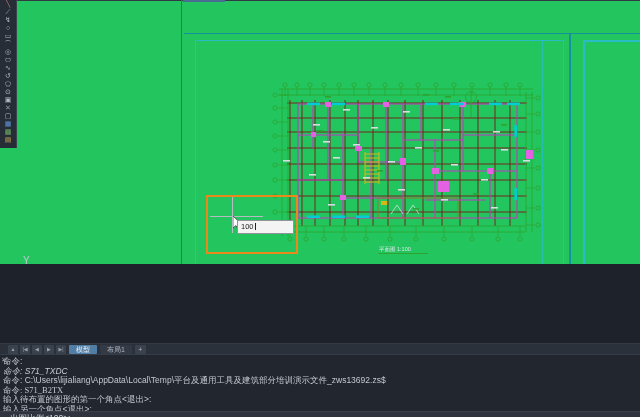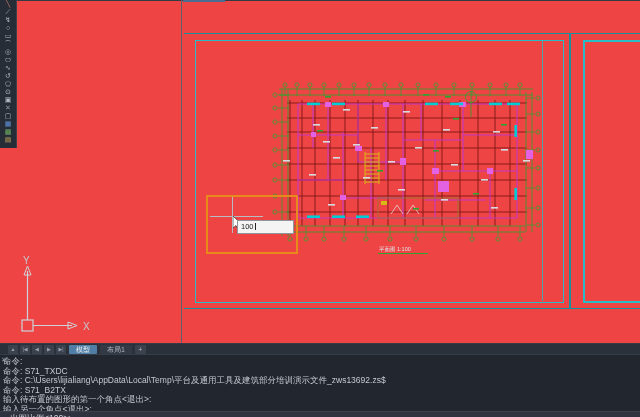--- a/index.html
+++ b/index.html
@@ -1,21 +1,21 @@
 <!DOCTYPE html>
 <html><head>
 <meta charset="utf-8">
 <style>
   html,body{margin:0;padding:0;background:#14181f;}
   .app{position:relative;width:640px;height:417px;overflow:hidden;background:#1e232b;
        font-family:"Liberation Sans",sans-serif;-webkit-font-smoothing:antialiased;}
   .abs{position:absolute;}
 
   
-  .canvas{left:0;top:0;width:640px;height:343px;background:#ef4444;overflow:hidden;}
+  .canvas{left:0;top:0;width:640px;height:264px;background:#22c55e;overflow:hidden;}
   .top-edge{left:0;top:0;width:640px;height:1px;background:#323a46;}
   .top-accent{left:183px;top:0;width:42px;height:2px;background:#4a6d94;}
 
   
   .toolbar{left:0;top:0;width:16px;height:148px;background:#272d37;border-right:1px solid #3a414c;}
   .tb-icon{width:16px;height:8px;font-size:7px;line-height:8px;text-align:center;color:#b2b9c3;cursor:default;}
 
   .divider{left:181px;top:0;width:1px;height:343px;background:#5a616c;}
 
   
@@ -347,23 +347,23 @@
     <div class="nav-btn">▶|</div>
     <div class="tab active">模型</div>
     <div class="tab inactive">布局1</div>
     <div class="add-btn">+</div>
   </div>
 
   <div class="abs cmd">
     <div class="cmd-close">✕</div>
     <div id="cmd-lines">
         <div class="cmd-line" style="top: 2px;">命令:</div>
-        <div class="cmd-line" style="top: 11.6px;">命令: S71_TXDC</div>
+        <div class="cmd-line" style="top: 11.6px; font-style: italic;">命令: S71_TXDC</div>
         <div class="cmd-line" style="top: 21.2px;">命令: C:\Users\lijialiang\AppData\Local\Temp\平台及通用工具及建筑部分培训演示文件_zws13692.zs$</div>
-        <div class="cmd-line" style="top: 30.8px;">命令: S71_B2TX</div>
+        <div class="cmd-line" style="top: 30.8px; font-family: Liberation Serif, serif;">命令: S71_B2TX</div>
         <div class="cmd-line" style="top: 40.4px;">输入待布置的图形的第一个角点&lt;退出&gt;:</div>
         <div class="cmd-line" style="top: 50px;">输入另一个角点&lt;退出&gt;:</div>
       </div>
     <div class="cmd-input-row">
       <span>出图比例&lt;100&gt;:</span>
     </div>
   </div>
 
 </div>
 

